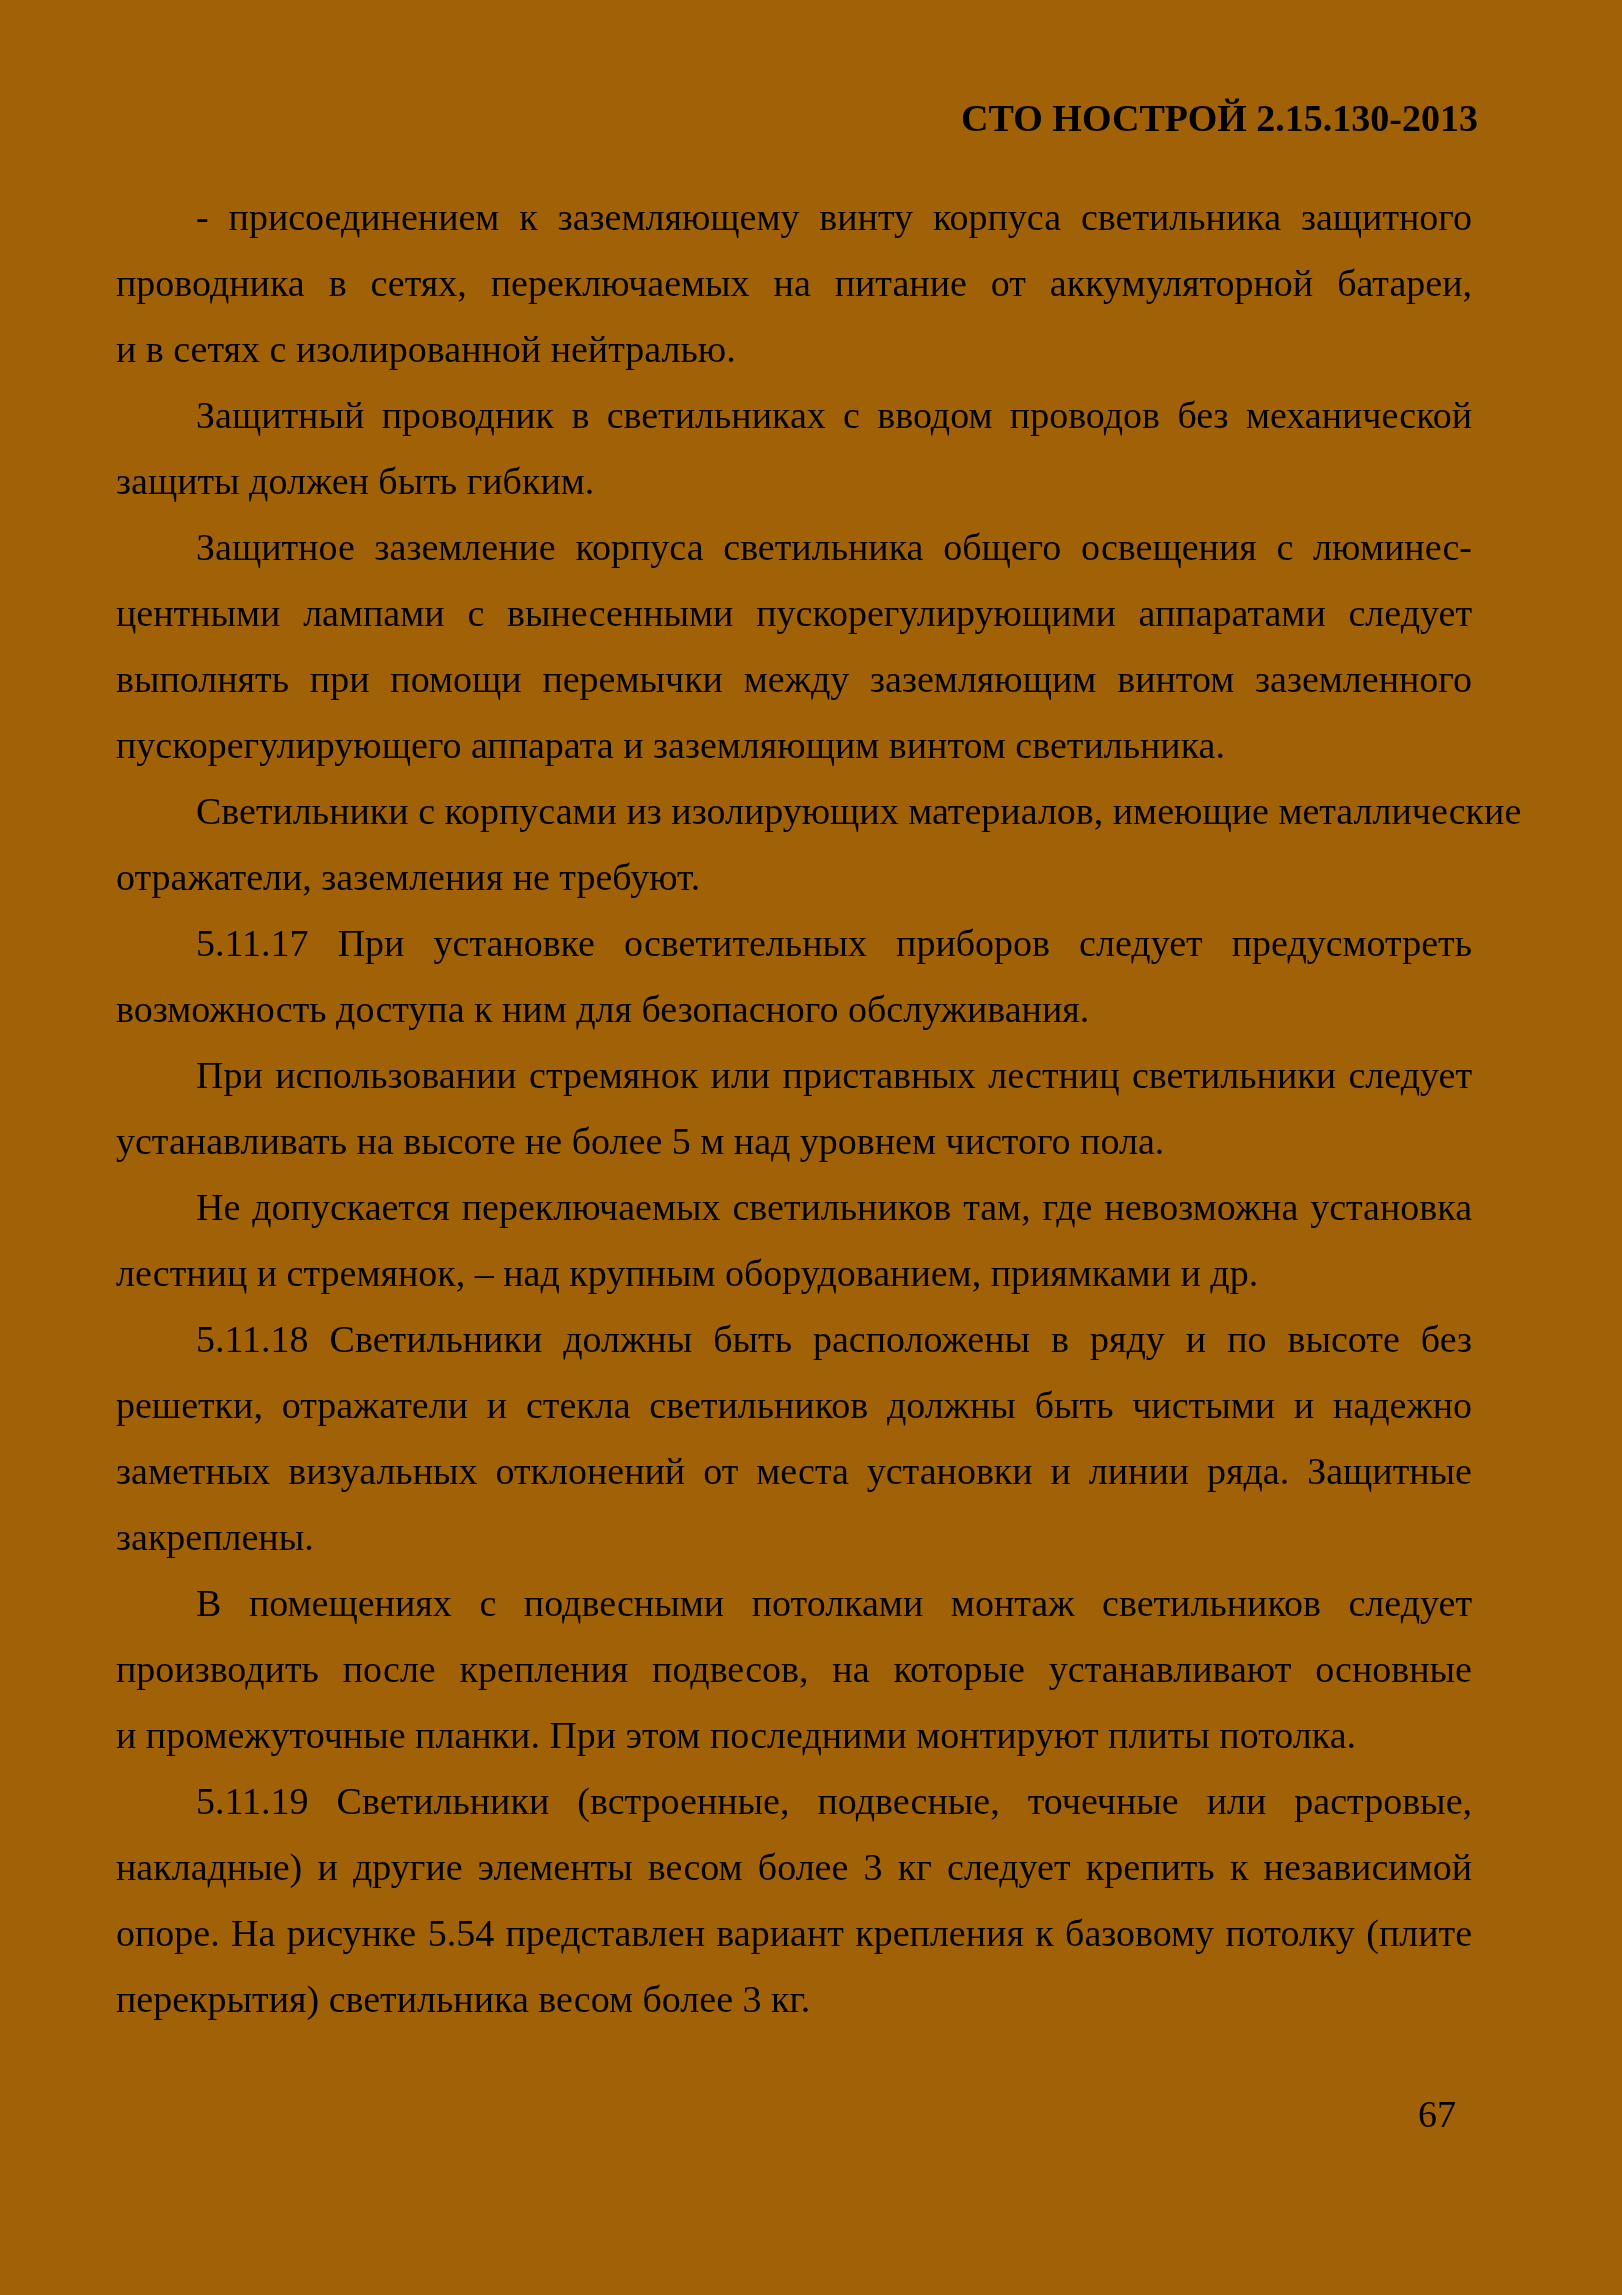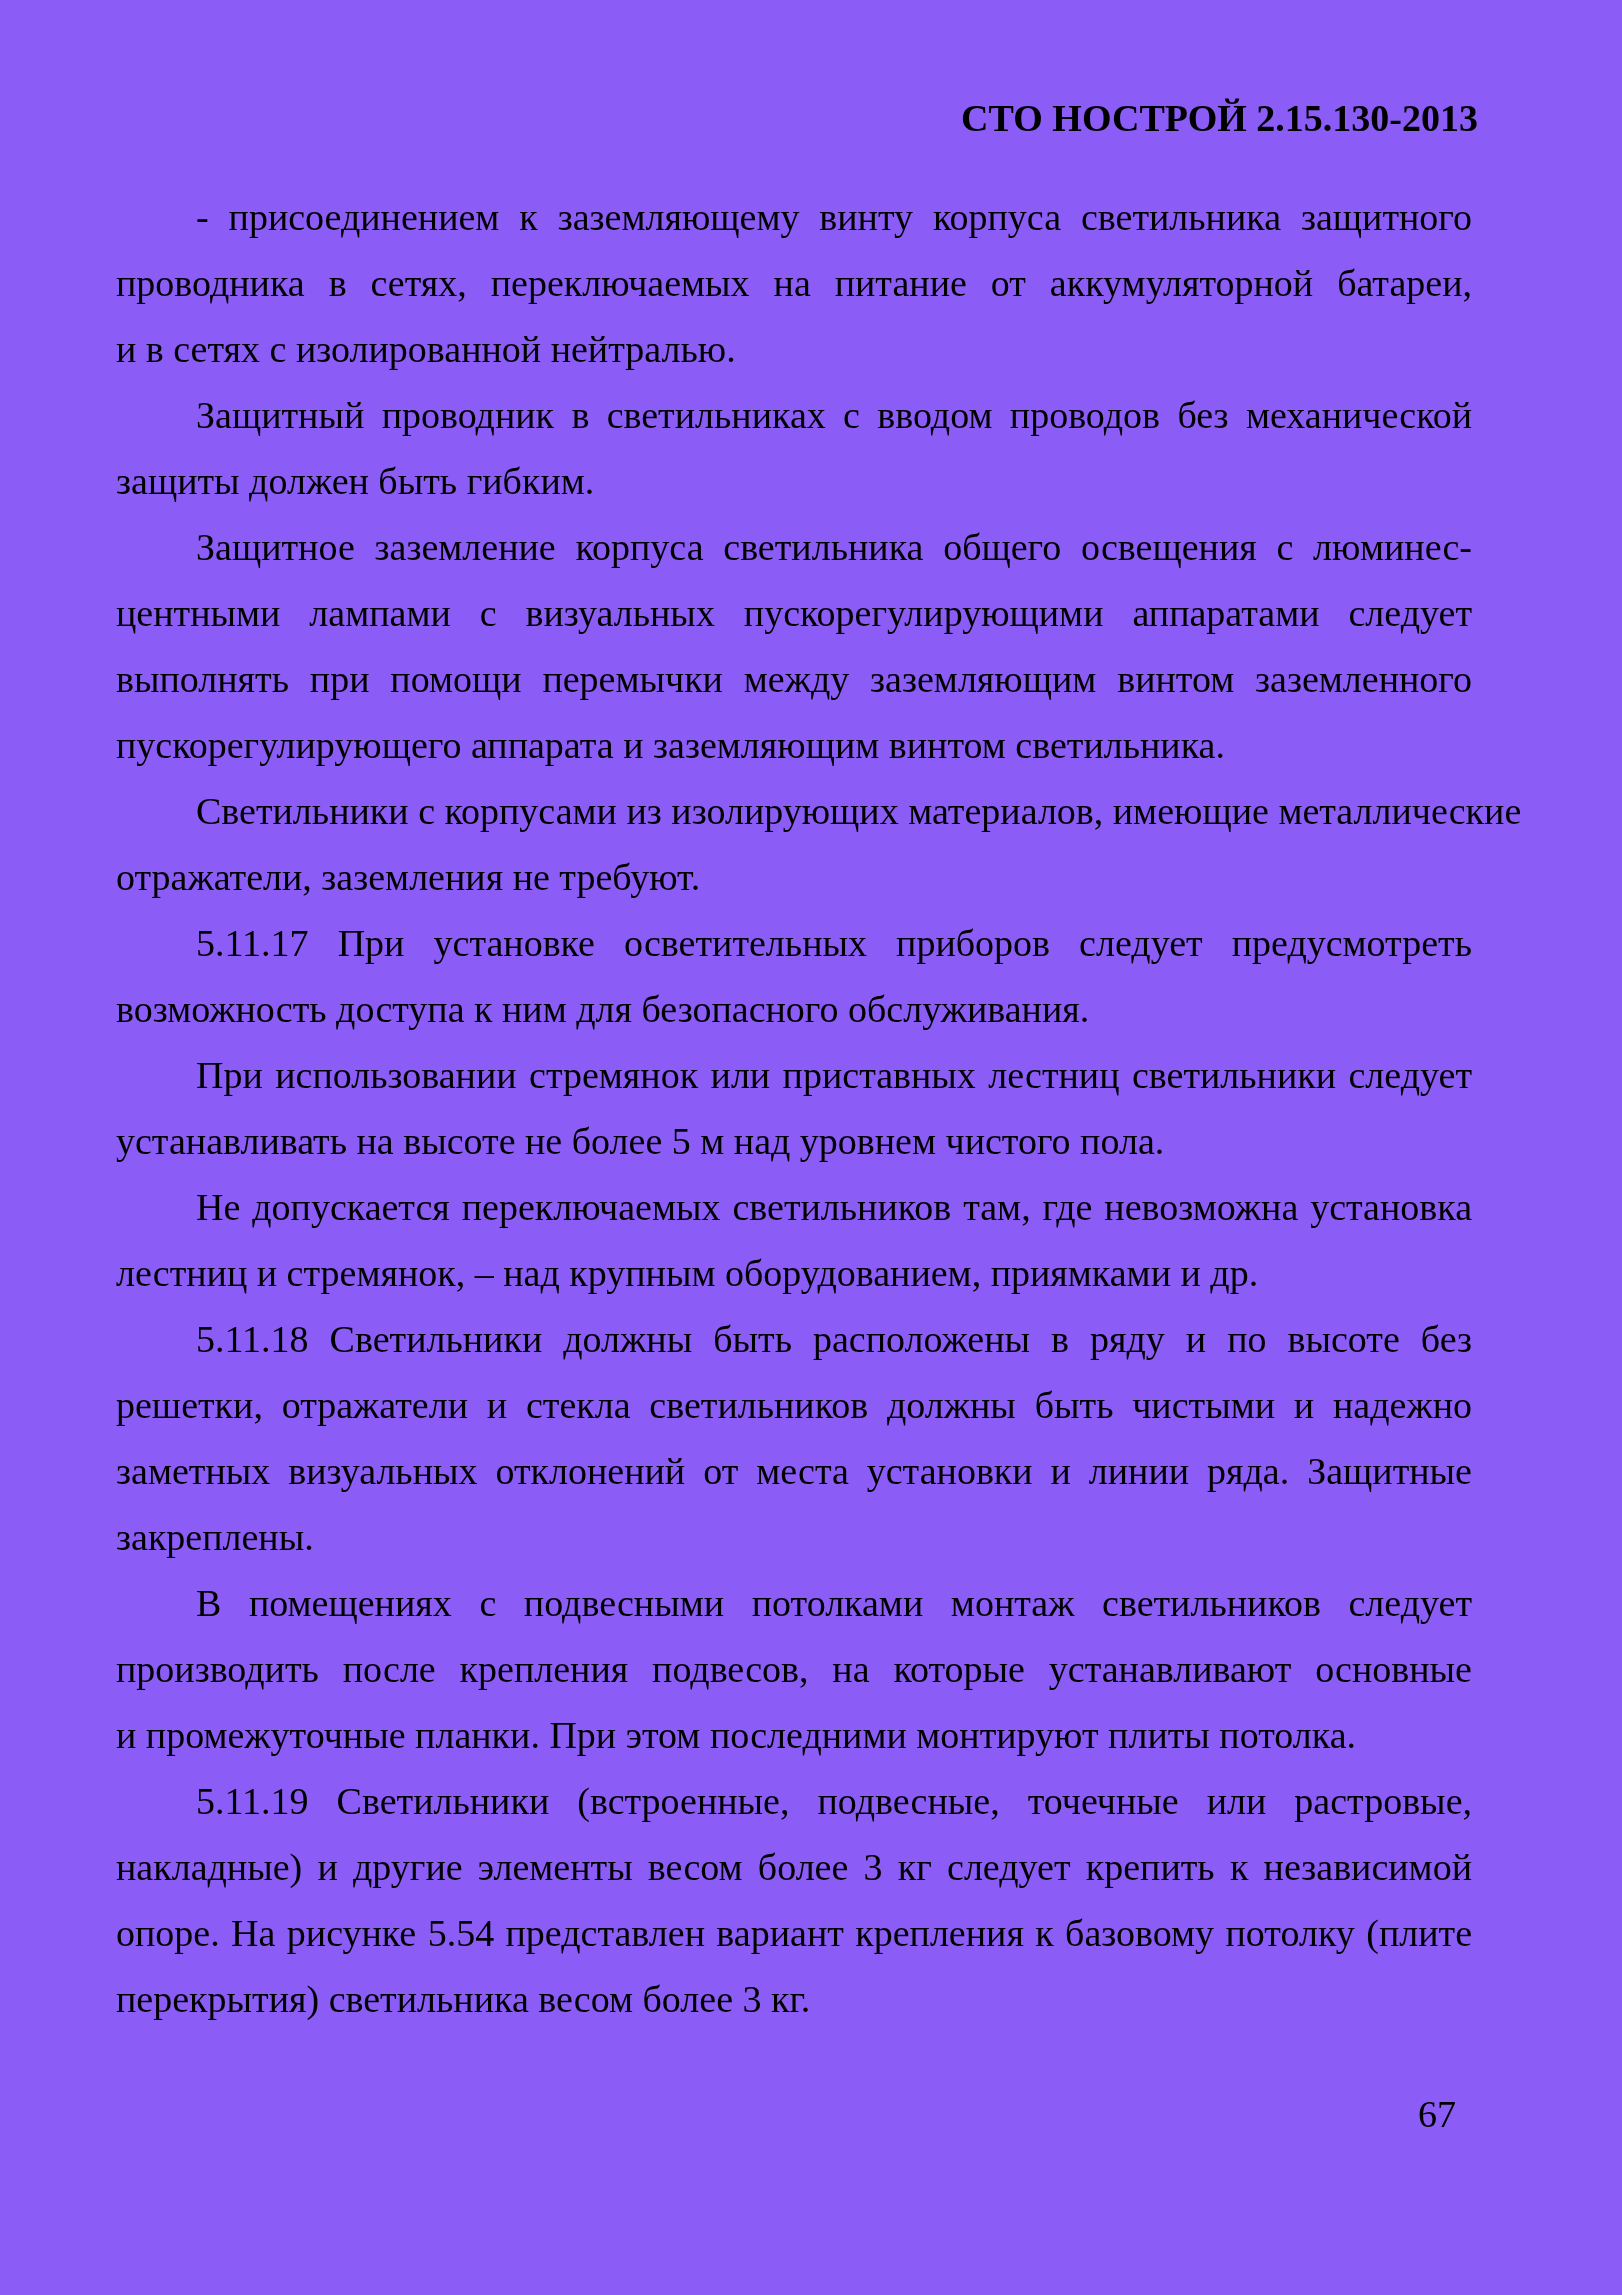--- a/index.html
+++ b/index.html
@@ -4,21 +4,21 @@
 <style>
   html, body {
     margin: 0;
     padding: 0;
     background: #ffffff;
   }
   .page {
     position: relative;
     width: 1622px;
     height: 2295px;
-    background: #8b5cf6;
+    background: #a16207;
     color: #000000;
     font-family: "Liberation Serif", serif;
     overflow: hidden;
   }
   .running-header {
     position: absolute;
     top: 99px;
     left: 116px;
     width: 1362px;
     font-size: 38px;
@@ -70,21 +70,21 @@
   <div class="doc-body">
 
     <div class="line first">- присоединением  к  заземляющему  винту  корпуса  светильника  защитного</div>
     <div class="line">проводника  в  сетях,  переключаемых  на  питание  от  аккумуляторной  батареи,</div>
     <div class="line plast">и в сетях с изолированной нейтралью.</div>
 
     <div class="line first">Защитный  проводник  в  светильниках  с  вводом  проводов  без  механической</div>
     <div class="line plast">защиты должен быть гибким.</div>
 
     <div class="line first">Защитное  заземление  корпуса  светильника  общего  освещения  с  люминес-</div>
-    <div class="line">центными  лампами  с  визуальных  пускорегулирующими  аппаратами  следует</div>
+    <div class="line">центными  лампами  с  вынесенными  пускорегулирующими  аппаратами  следует</div>
     <div class="line">выполнять  при  помощи  перемычки  между  заземляющим  винтом  заземленного</div>
     <div class="line plast">пускорегулирующего аппарата и заземляющим винтом светильника.</div>
 
     <div class="line first">Светильники с корпусами из изолирующих материалов, имеющие металлические</div>
     <div class="line plast">отражатели, заземления не требуют.</div>
 
     <div class="line first">5.11.17 При  установке  осветительных  приборов  следует  предусмотреть</div>
     <div class="line plast">возможность доступа к ним для безопасного обслуживания.</div>
 
     <div class="line first">При использовании стремянок или приставных лестниц светильники следует</div>

